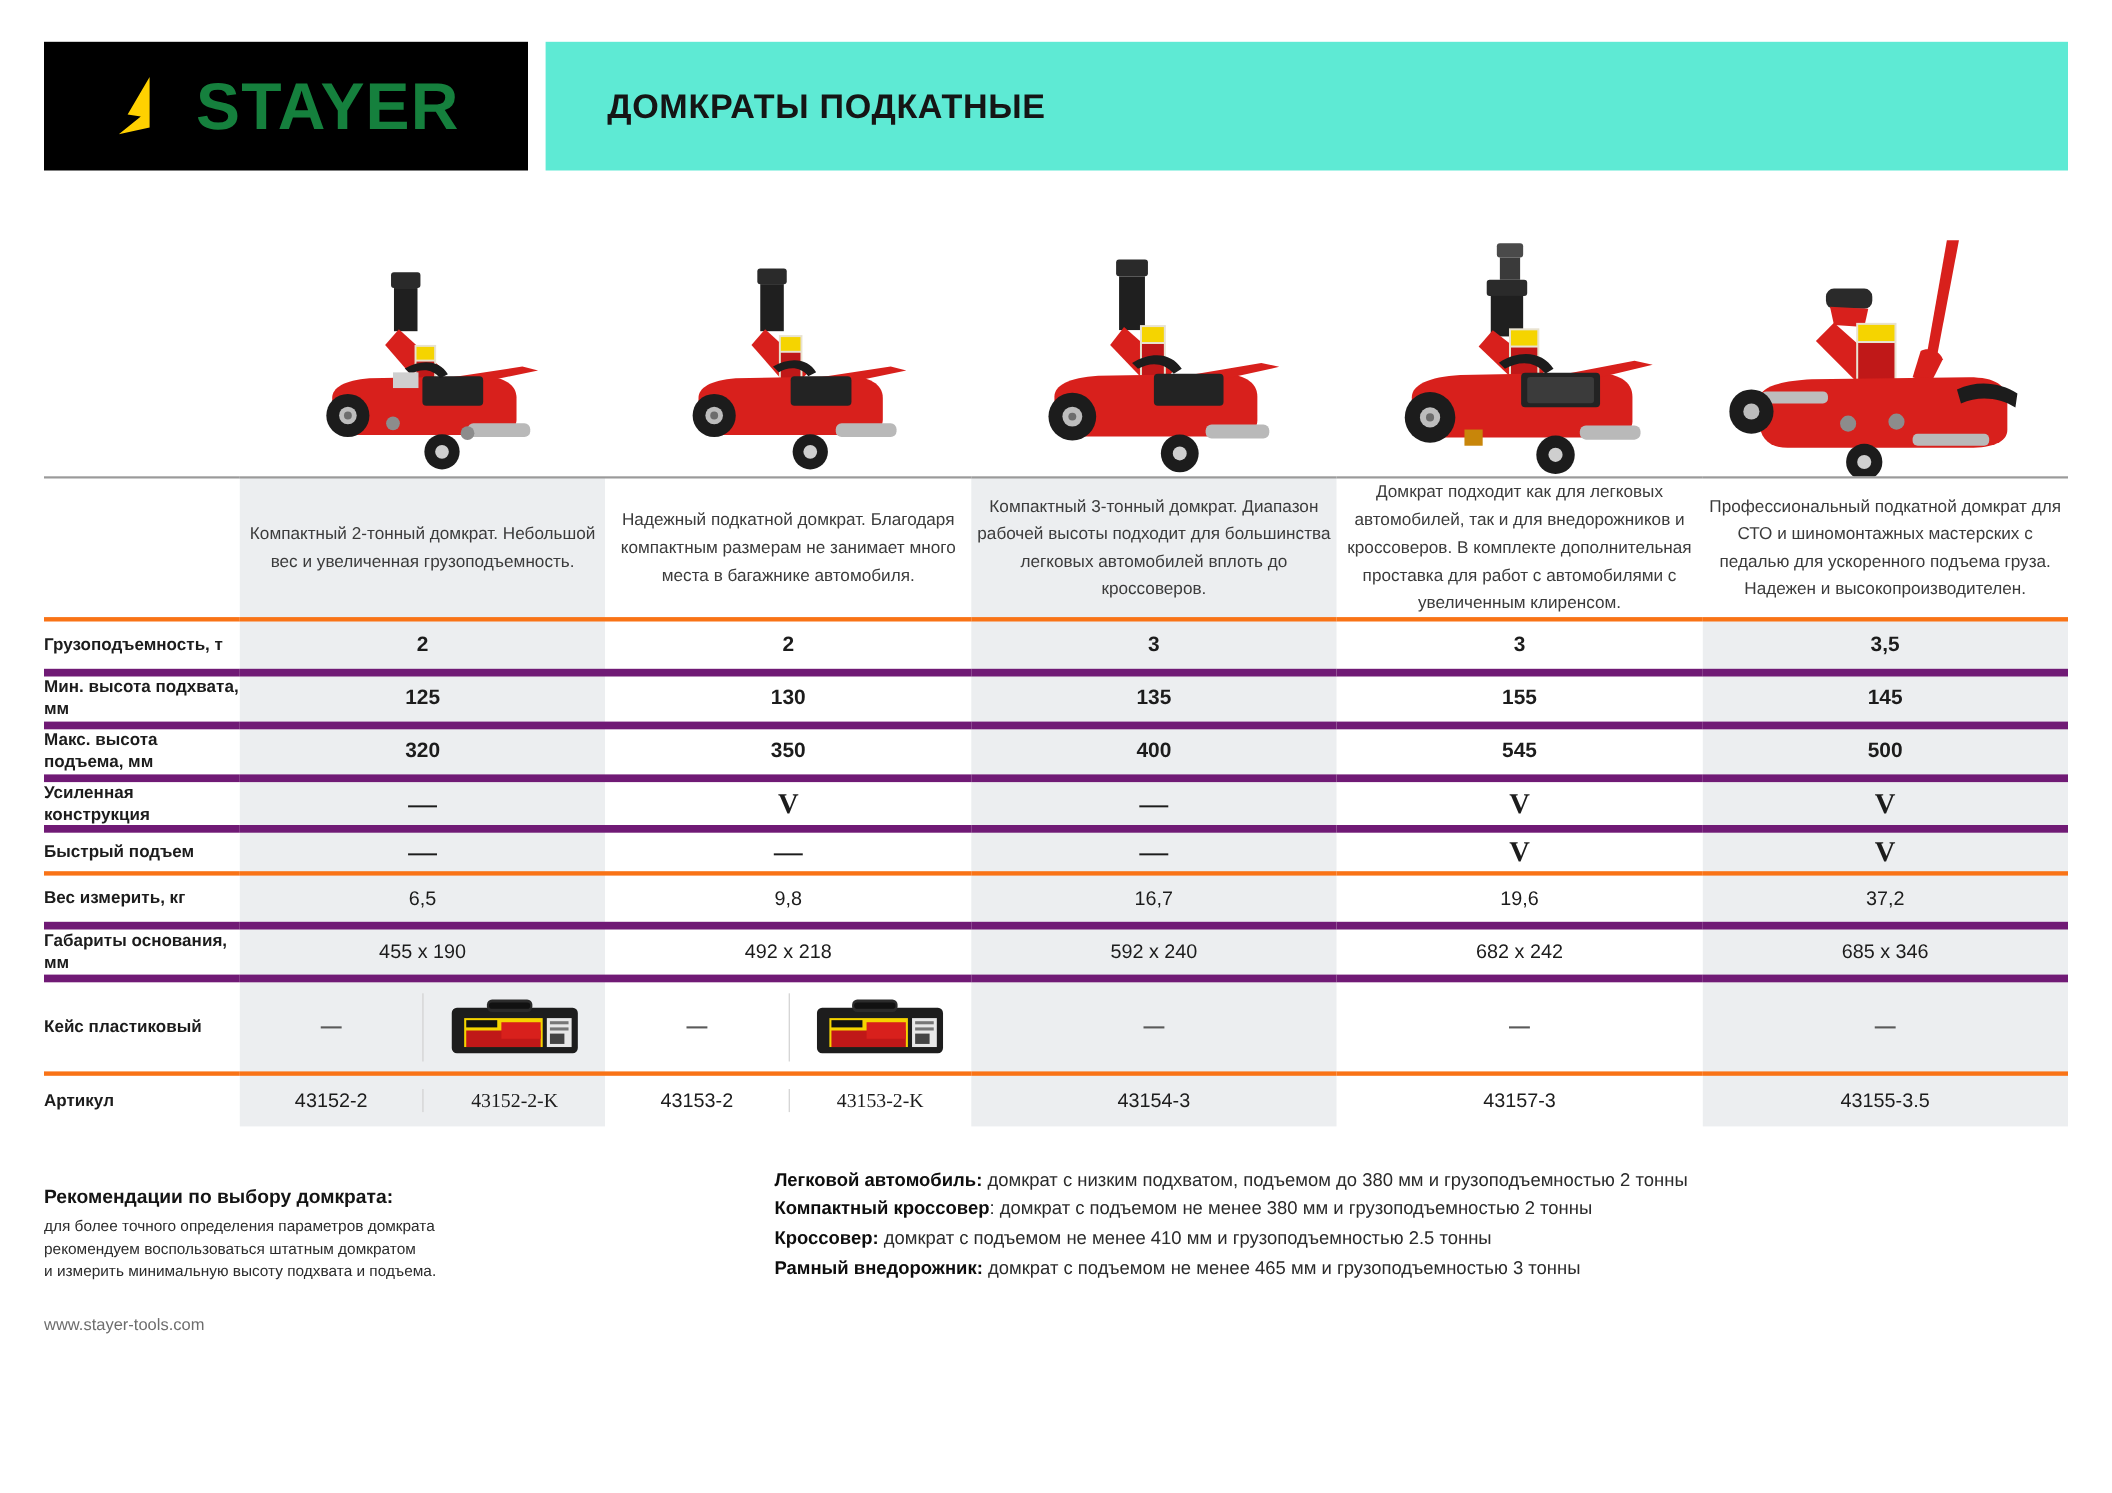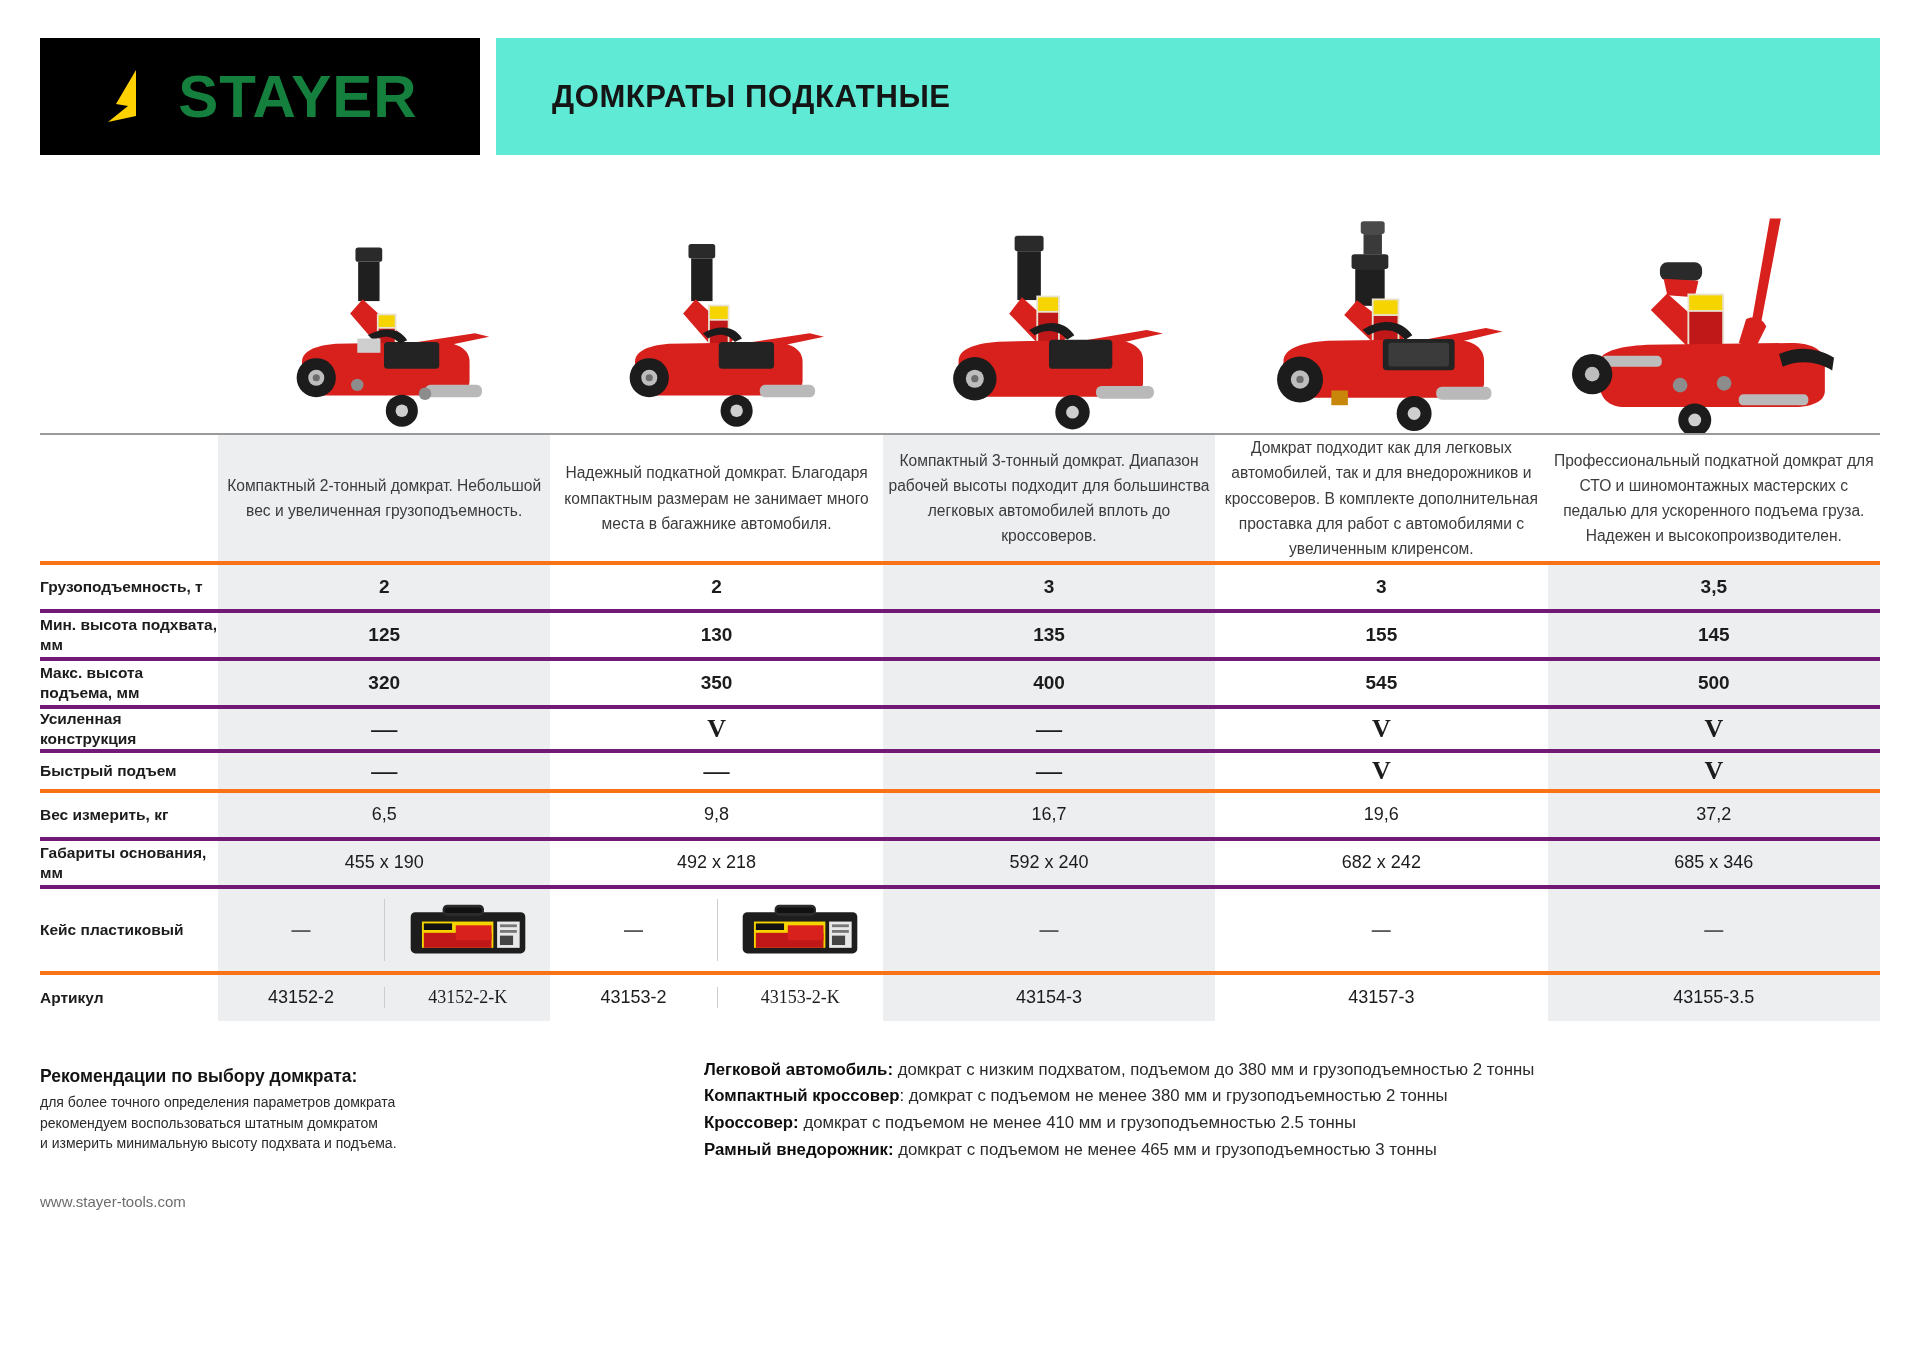--- a/index.html
+++ b/index.html
@@ -57,35 +57,35 @@
     text-align: center; vertical-align: middle;
     font-size: 19px; font-weight: bold; color: #1c1c1c;
   }
   .r-val.light { font-weight: normal; font-size: 18px; }
   .shade { background: #eceef0; }
   .desc-cell {
     text-align: center; vertical-align: middle;
     font-size: 15.6px; color: #3b3b3b; line-height: 1.62;
     padding: 20px 16px 22px 16px;
   }
-  .row-line td { border-top: 4px solid #701a75; }
+  .row-line td { border-top: 7px solid #701a75; }
   .row-line-strong td { border-top: 4px solid #f97316; }
   .check { font-size: 26px; font-weight: bold; font-family: "Liberation Serif", serif; line-height: 1; }
   .dash { font-size: 19px; color: #5a5a5a; }
   .sub-split { display: flex; width: 100%; height: 100%; }
   .sub-half { flex: 1 1 50%; display: flex; align-items: center; justify-content: center; }
   .sub-half.sep { border-left: 1px solid #cdcdcd; font-family: Liberation Serif, serif; }
   .case-img svg { display: block; }
 
   .h-small { height: 40px; }
   .h-med { height: 48px; }
   .h-tall { height: 86px; }
 
   
-  .footer { display: flex; margin: 36px 40px 0 40px; align-items: center; }
+  .footer { display: flex; margin: 36px 40px 0 40px; align-items: flex-end; }
   .foot-left { width: 640px; flex: 0 0 640px; }
   .foot-title { font-size: 17.5px; font-weight: bold; color: #141414; margin-bottom: 5px; }
   .foot-line { font-size: 14px; color: #2b2b2b; line-height: 1.48; }
   .foot-right { flex: 1; padding-left: 24px; }
   .rec-row { font-size: 16.8px; color: #2b2b2b; line-height: 1.58; }
   .rec-row b { color: #0d0d0d; }
   .site { margin: 30px 40px 0 40px; font-size: 15px; color: #6d6d6d; }
 </style>
 </head>
 <body>

